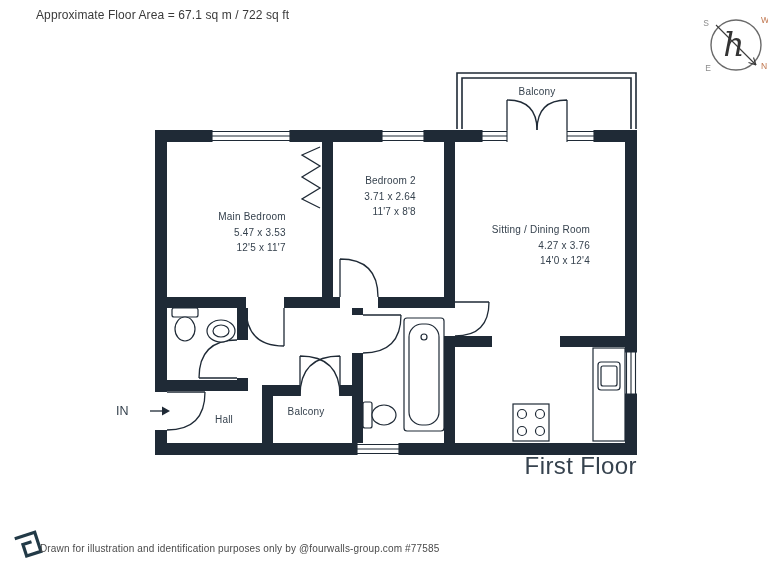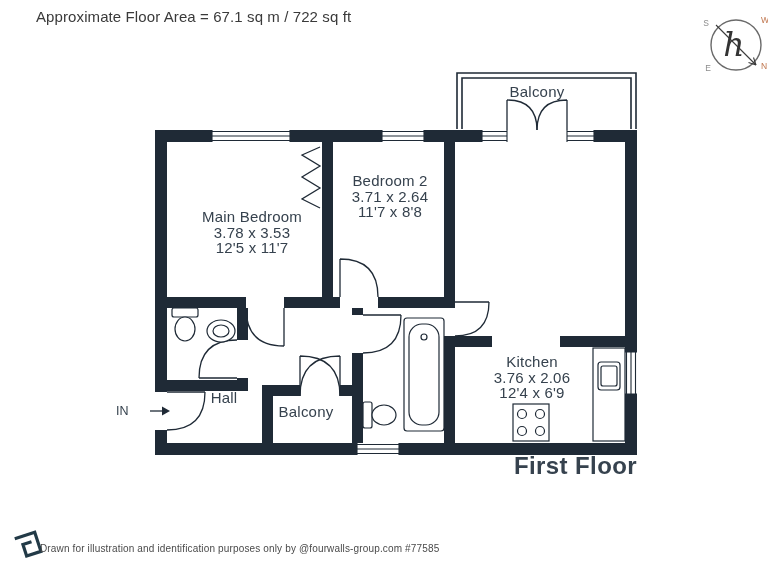--- a/index.html
+++ b/index.html
@@ -6,28 +6,28 @@
   *{margin:0;padding:0;box-sizing:border-box}
   body{background:#ffffff}
   .canvas{position:relative;width:768px;height:576px;background:#fff;overflow:hidden;
           font-family:"Liberation Sans",sans-serif;color:var(--text,#36424e)}
   svg.plan{position:absolute;left:0;top:0}
   .wall{fill:var(--wall,#1f2a36)}
   .thin{stroke:var(--wall,#1f2a36);stroke-width:1.3;fill:none;stroke-linecap:butt}
   .rail{stroke-width:1.6}
   .win{stroke:var(--wall,#1f2a36);stroke-width:1.1;fill:none}
   .fix{stroke:var(--wall,#1f2a36);stroke-width:1.2;fill:#ffffff}
-  .note{position:absolute;left:36px;top:8px;font-size:15px;color:#3a3a3a;letter-spacing:.1px}
-  .room-label{position:absolute;transform:translate(-50%,-50%);text-align:center;
-              font-size:15px;line-height:15.5px;letter-spacing:.2px;white-space:nowrap}
+  .note{position:absolute;left:36px;top:8px;font-size:12px;color:#3a3a3a;letter-spacing:.1px}
+  .room-label{position:absolute;transform:translate(-50%,-50%);text-align:right;
+              font-size:10px;line-height:15.5px;letter-spacing:.2px;white-space:nowrap}
   .room-label span{display:block}
   .room-label.wrap .room-name{white-space:normal;width:100px}
   .in-label{position:absolute;left:116px;top:404px;width:32px;text-align:left;font-size:12.5px}
   .floor-title{position:absolute;left:437px;top:452px;width:200px;text-align:right;
-               font-size:24px;letter-spacing:.4px;font-weight:700;color:var(--text,#36424e)}
+               font-size:24px;letter-spacing:.4px;font-weight:400;color:var(--text,#36424e)}
   .disclaimer{position:absolute;left:40px;top:543px;font-size:10px;color:#4a4a4a;letter-spacing:.15px}
   .cletter{font-family:"Liberation Sans",sans-serif;font-size:8.5px}
   .cgray{fill:#8c8c8c}
   .corange{fill:var(--accent,#c0764e)}
   .monogram{font-family:"DejaVu Serif",serif;font-style:italic;font-size:33px;fill:#333}
 </style>
 </head>
 <body>
 
 <div class="canvas">
@@ -182,42 +182,42 @@
 
     <g transform="translate(14,530) rotate(-18 14 14)">
       <path d="M3,5 L24,5 L24,25 L9,25 L9,13 L18,13" fill="none" stroke="#223a47" stroke-width="3.2"></path>
     </g>
   </svg>
 
   <div class="note">Approximate Floor Area = 67.1 sq m / 722 sq ft</div>
 
   <div class="room-label" style="left:252px;top:232px">
     <span class="room-name">Main Bedroom</span>
-    <span class="room-dim">3.78 x 3.53</span>
+    <span class="room-dim">5.47 x 3.53</span>
     <span class="room-dim">12'5 x 11'7</span>
   </div>
 
   <div class="room-label" style="left:390px;top:196px">
     <span class="room-name">Bedroom 2</span>
     <span class="room-dim">3.71 x 2.64</span>
     <span class="room-dim">11'7 x 8'8</span>
   </div>
 
-
-  <div class="room-label" style="left:532px;top:377px">
-    <span class="room-name">Kitchen</span>
-    <span class="room-dim">3.76 x 2.06</span>
-    <span class="room-dim">12'4 x 6'9</span>
-  </div>
+  <div class="room-label wrap" style="left:540px;top:245px">
+    <span class="room-name">Sitting / Dining Room</span>
+    <span class="room-dim">4.27 x 3.76</span>
+    <span class="room-dim">14'0 x 12'4</span>
+  </div>
+
 
   <div class="room-label" style="left:537px;top:92px">
     <span class="room-name">Balcony</span>
   </div>
 
-  <div class="room-label" style="left:224px;top:398px">
+  <div class="room-label" style="left:224px;top:420px">
     <span class="room-name">Hall</span>
   </div>
 
   <div class="room-label" style="left:306px;top:412px">
     <span class="room-name">Balcony</span>
   </div>
 
   <div class="in-label">IN</div>
 
   <div class="floor-title">First Floor</div>

